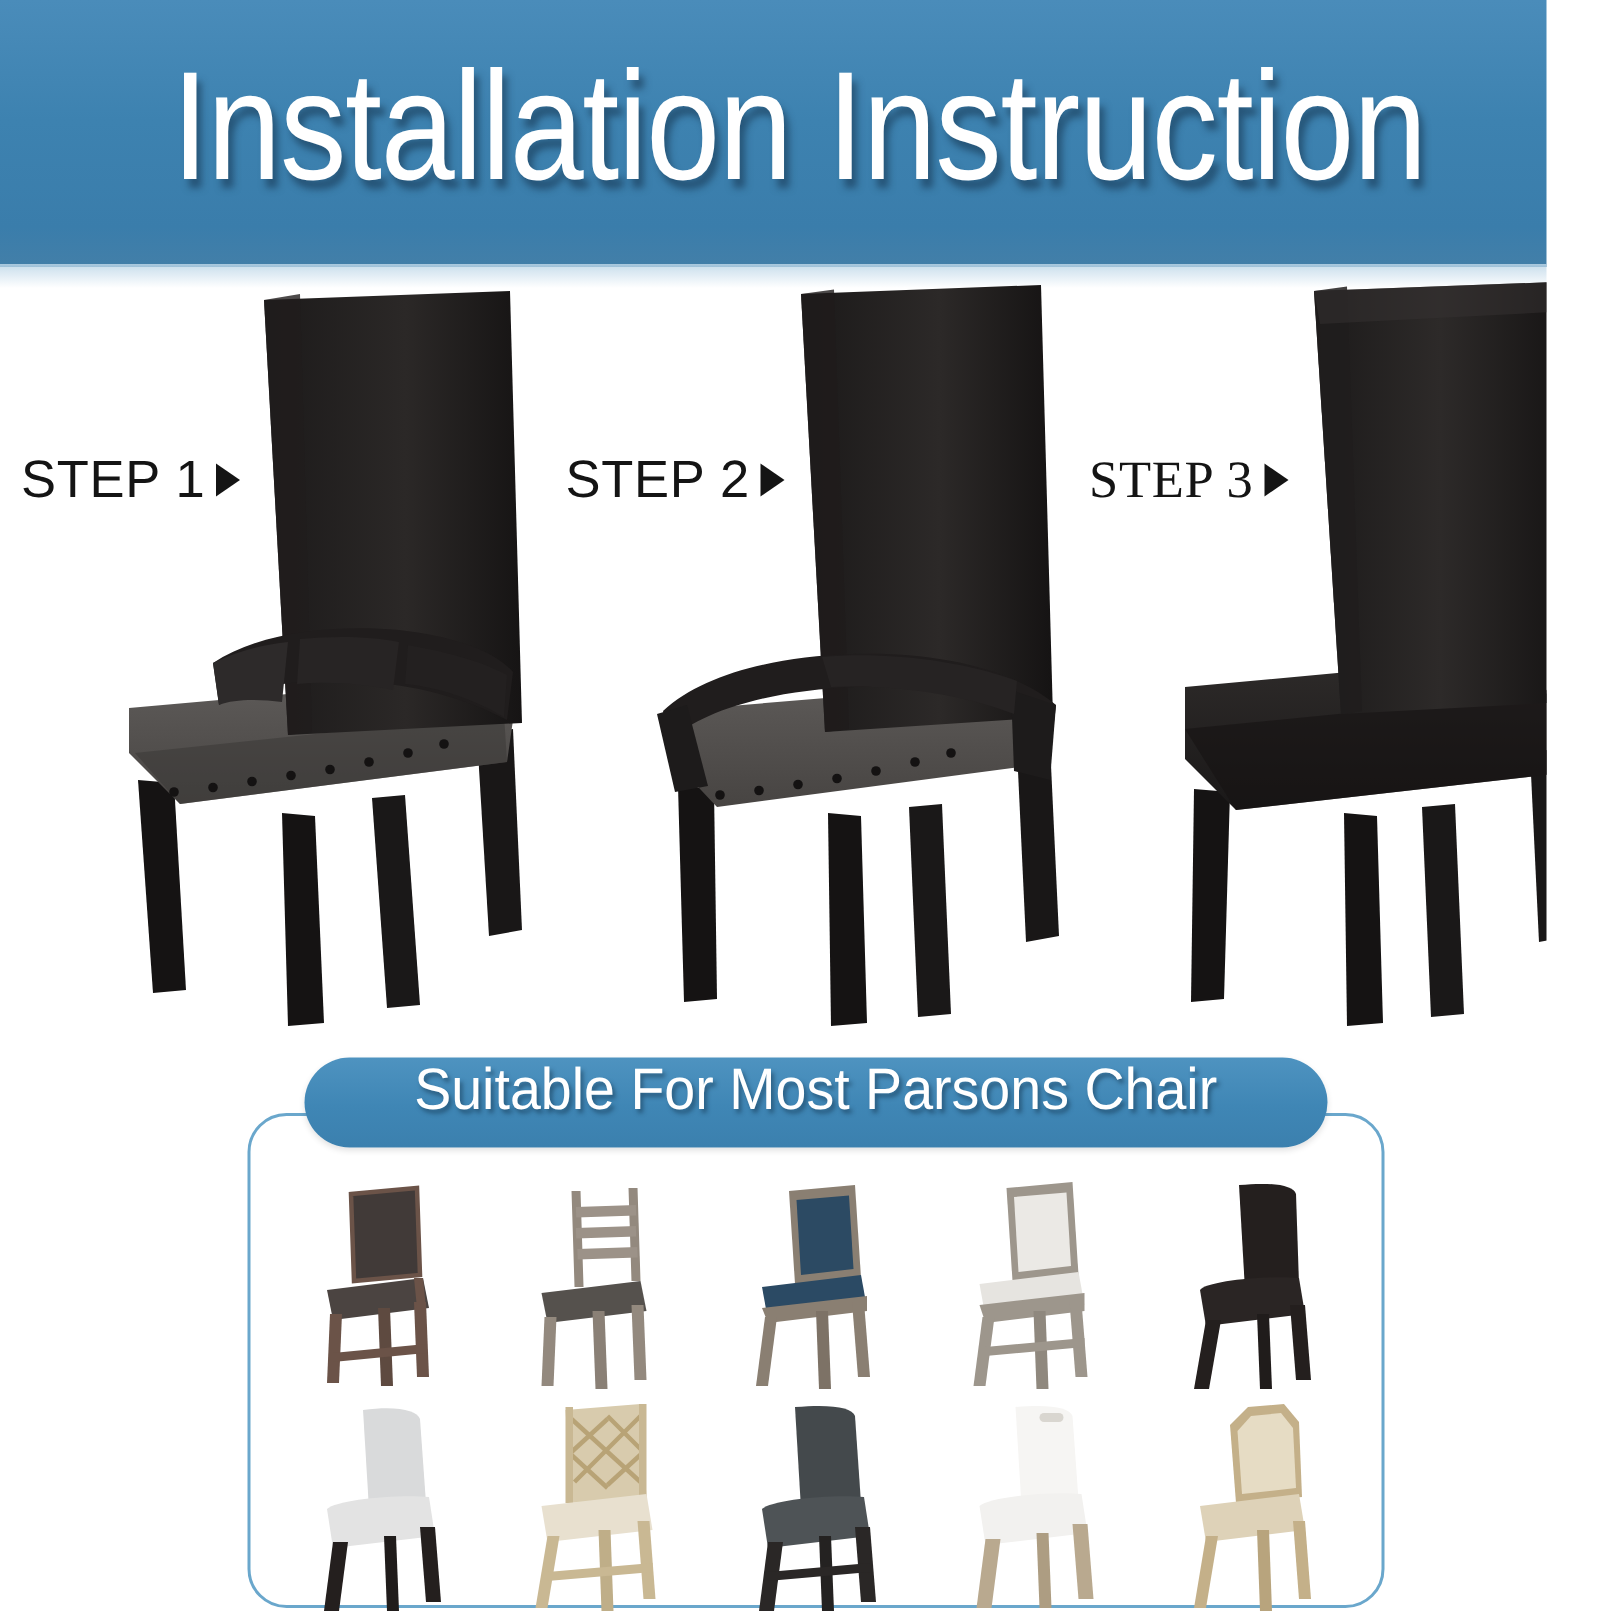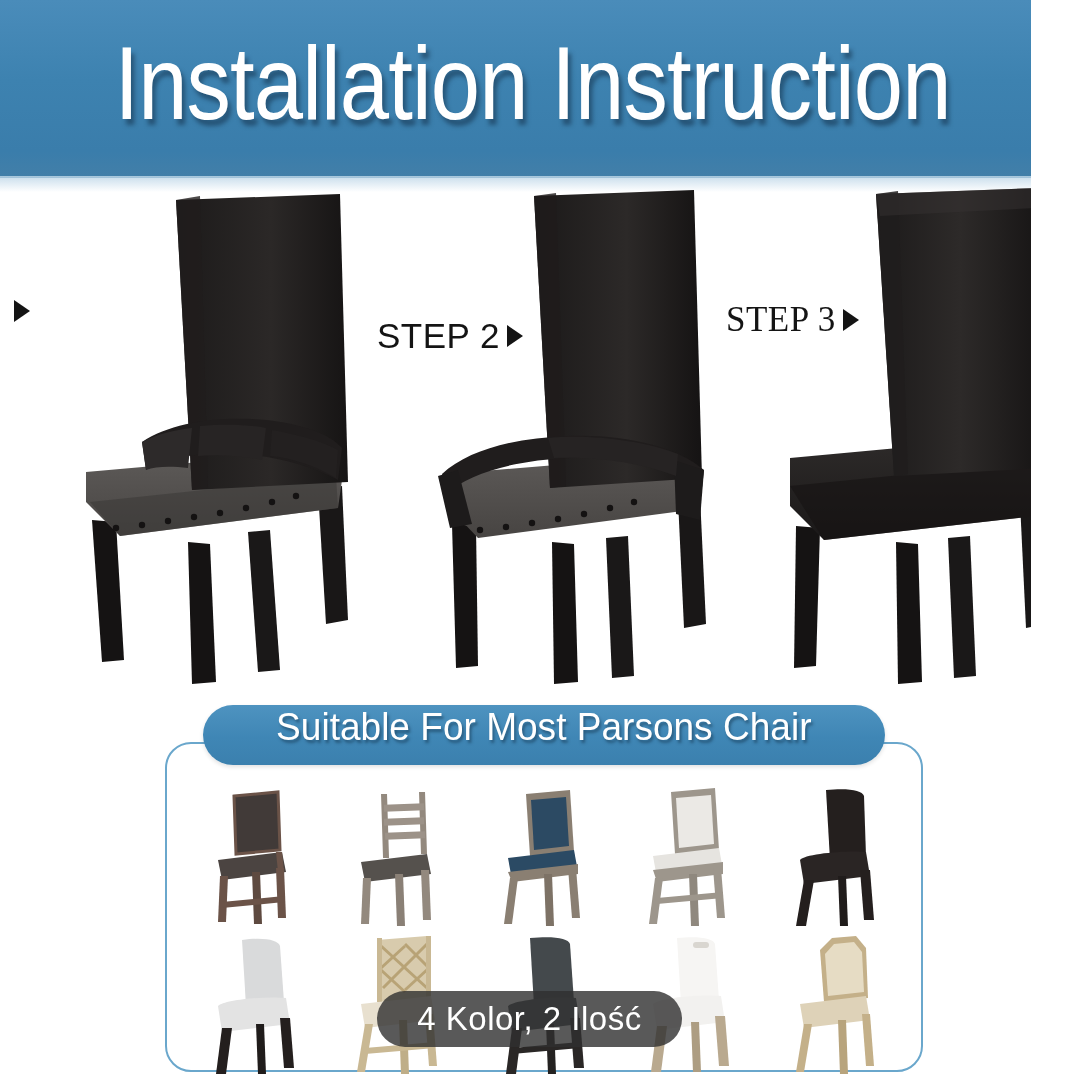--- a/index.html
+++ b/index.html
@@ -62,21 +62,21 @@
     gap: 7px;
   }
   .step-arrow {
     display: inline-block;
     width: 0; height: 0;
     border-top: 11px solid transparent;
     border-bottom: 11px solid transparent;
     border-left: 16px solid #141414;
   }
   #step1-label { left: 14px;  top: 300px; }
-  #step2-label { left: 377px; top: 316px; }
+  #step2-label { left: 377px; top: 300px; }
   #step3-label { left: 726px; top: 300px; font-family: Liberation Serif, serif; }
 
   
   .chair-stage { position: absolute; width: 300px; height: 500px; }
   #chair-step-1 { left: 80px;  top: 190px; }
   #chair-step-2 { left: 428px; top: 188px; }
   #chair-step-3 { left: 768px; top: 186px; }
   .chair-stage svg { width: 100%; height: 100%; display: block; }
 
   
@@ -150,20 +150,21 @@
 </head>
 <body>
 
 <div id="page">
 
   <div class="header-banner">
     <div class="header-title">Installation Instruction</div>
   </div>
 
   <div class="step-label" id="step1-label">
+    <span>STEP 1</span>
     <span class="step-arrow"></span>
   </div>
 
   <div class="step-label" id="step2-label">
     <span>STEP 2</span>
     <span class="step-arrow"></span>
   </div>
 
   <div class="step-label" id="step3-label">
     <span>STEP 3</span>
@@ -408,17 +409,14 @@
         <path d="M39 18 L48 8 L68 6 L76 16 L78 56 L42 60 Z" fill="#e6dcc4"></path>
         <path d="M14 68 L80 60 L84 84 L18 92 Z" fill="#ded2b8"></path>
         <path d="M18 88 L26 88 L18 136 L10 136 Z" fill="#c4b089"></path>
         <path d="M52 84 L60 84 L62 138 L54 138 Z" fill="#b8a47d"></path>
         <path d="M76 78 L84 78 L88 130 L80 130 Z" fill="#c4b089"></path>
       </svg>
     </div>
 
   </div>
 
-  <div class="qty-overlay">
-    <span class="qty-overlay-text">4 Kolor, 2 Ilość</span>
-  </div>
 
 </div>
 
 </body></html>

